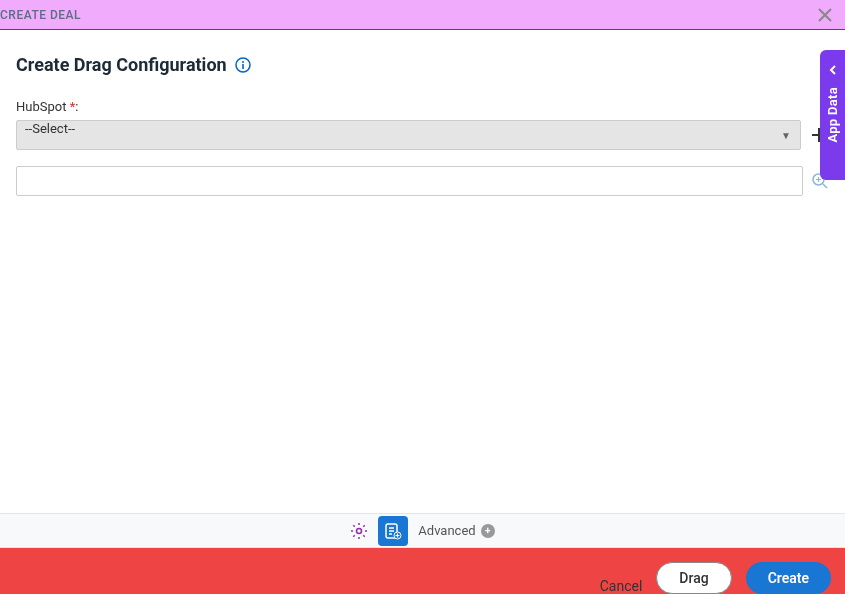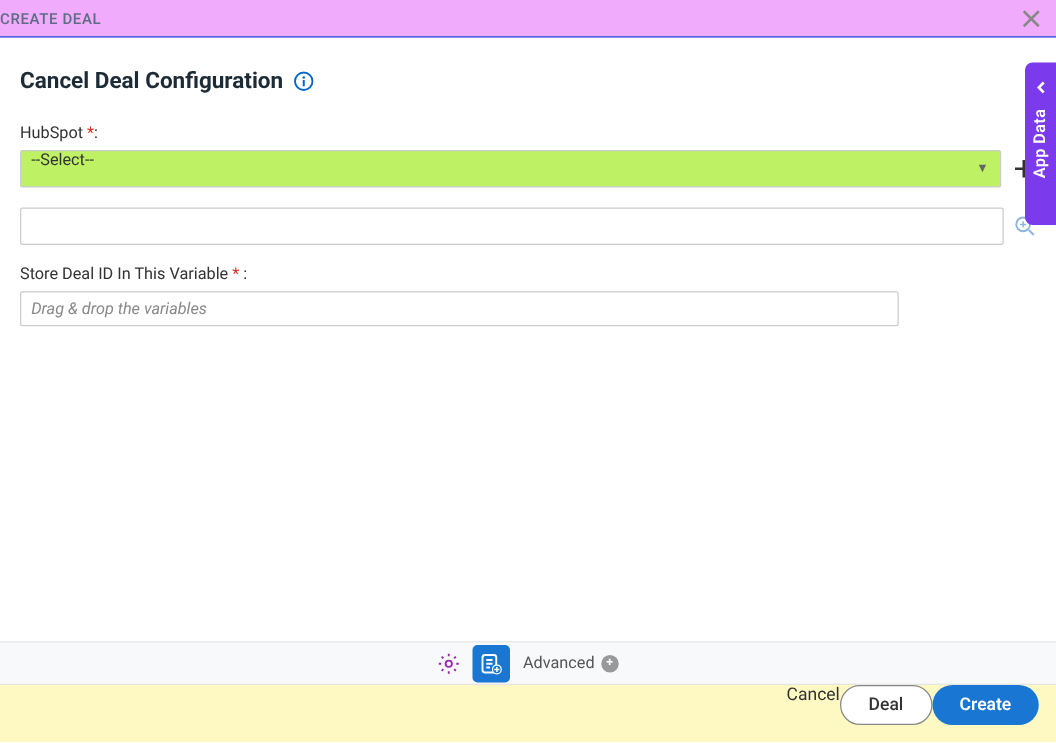--- a/index.html
+++ b/index.html
@@ -84,21 +84,21 @@
       flex: 1;
       position: relative;
     }
     .select-input {
       width: 100%;
       height: 30px;
       border: 1px solid #ccc;
       border-radius: 2px;
       padding: 0 13px 0 8px;
       font-size: 13px;
-      background: #bef264;
+      background: #e5e5e5;
       cursor: pointer;
       color: #333;
       appearance: none;
     }
     .select-caret {
       position: absolute;
       right: 10px;
       top: 50%;
       transform: translateY(-50%);
       pointer-events: none;
@@ -222,24 +222,25 @@
       font-size: 10px;
       font-weight: bold;
     }
     .footer {
       position: absolute;
       bottom: 0;
       left: 0;
       right: 0;
       height: 46px;
       display: flex;
-      align-items: flex-start;
+      align-items: flex-end;
       justify-content: flex-end;
       padding: 0 14px;
-      background: #fef9c3;
+      gap: 14px;
+      background: #ef4444;
     }
     .btn-text {
       font-size: 14px;
       color: #333;
       cursor: pointer;
       background: none;
       border: none;
     }
     .btn-outline {
       height: 32px;
@@ -271,21 +272,21 @@
   <span class="header-title">CREATE DEAL</span>
   <div class="close-btn">
     <svg width="14" height="14" viewBox="0 0 14 14">
         <path d="M1 1 L13 13 M13 1 L1 13" stroke="currentColor" stroke-width="2" fill="none"></path>
       </svg>
   </div>
 </div>
 
 <div class="content">
   <div class="page-title-row">
-    <span class="page-title">Cancel Deal Configuration</span>
+    <span class="page-title">Create Drag Configuration</span>
     <span class="info-icon">
       <svg width="16" height="16" viewBox="0 0 16 16">
           <circle cx="8" cy="8" r="7" stroke="currentColor" stroke-width="1.5" fill="none"></circle>
           <circle cx="8" cy="5" r="1" fill="currentColor"></circle>
           <rect x="7.2" y="7" width="1.6" height="5" fill="currentColor"></rect>
         </svg>
     </span>
   </div>
 
   <div class="field-group">
@@ -309,26 +310,20 @@
       <span class="search-icon">
         <svg width="18" height="18" viewBox="0 0 18 18">
             <circle cx="7.5" cy="7.5" r="5.5" stroke="currentColor" stroke-width="1.5" fill="none"></circle>
             <path d="M12 12 L16 16" stroke="currentColor" stroke-width="1.5"></path>
             <path d="M7.5 5 V10 M5 7.5 H10" stroke="currentColor" stroke-width="1.2"></path>
           </svg>
       </span>
     </div>
   </div>
 
-  <div class="field-group">
-    <div class="field-label"><span>Store Deal ID In This Variable </span> <span class="required">*</span> :</div>
-    <div class="dragdrop-input">
-        <span>Drag &amp; drop the variables</span>
-      </div>
-  </div>
 </div>
 
 <div class="app-data-tab">
   <span class="app-data-tab-chevron">
     <svg width="10" height="10" viewBox="0 0 10 10">
         <path d="M7 1 L3 5 L7 9" stroke="#fff" stroke-width="2" fill="none"></path>
       </svg>
   </span>
   <span class="app-data-tab-text">App Data</span>
 </div>
@@ -349,15 +344,15 @@
       </svg>
   </div>
   <div class="advanced-link">
     <span>Advanced</span>
     <span class="advanced-plus">+</span>
   </div>
 </div>
 
 <div class="footer">
   <button class="btn-text">Cancel</button>
-  <button class="btn-outline">Deal</button>
+  <button class="btn-outline">Drag</button>
   <button class="btn-primary">Create</button>
 </div>
 
 </body></html>

